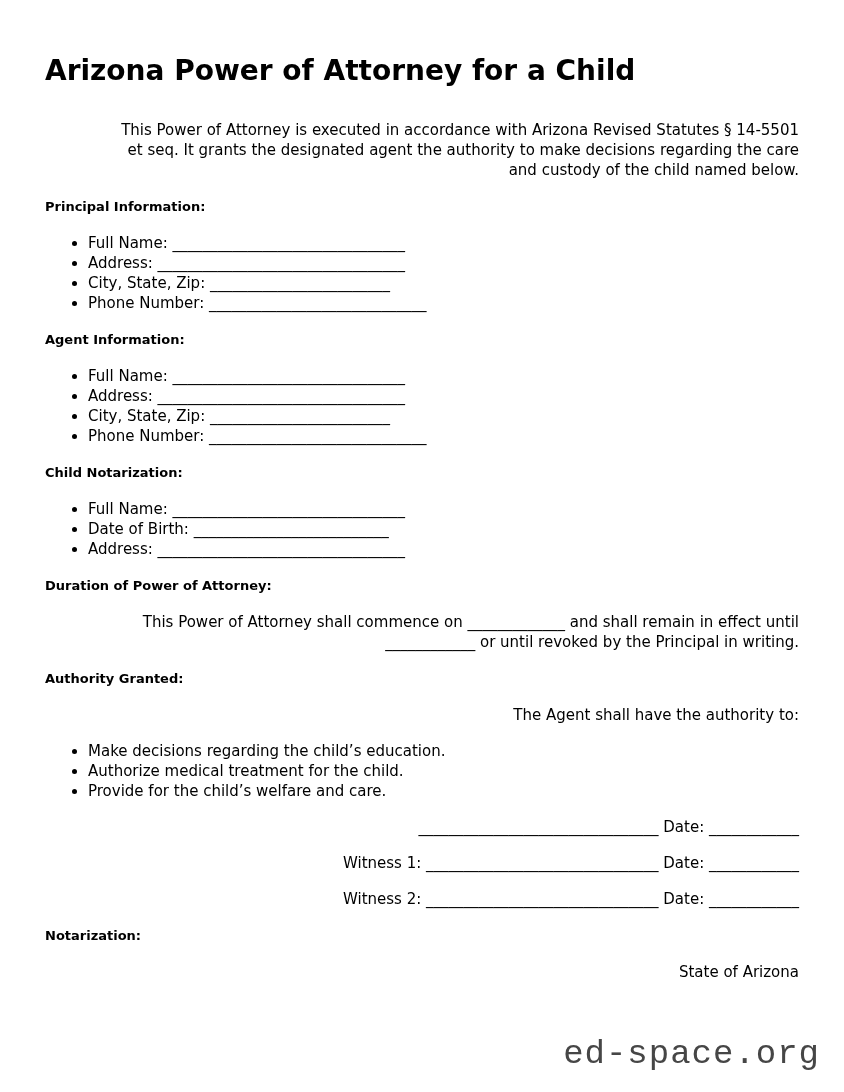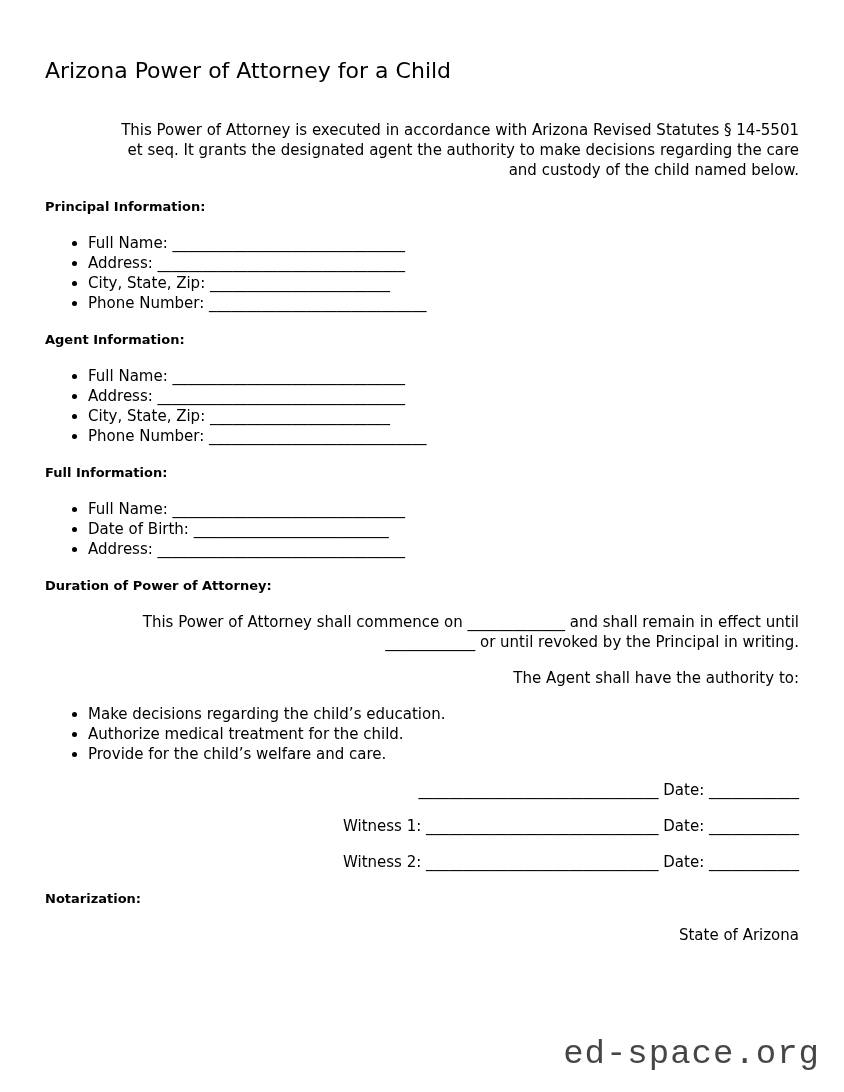--- a/index.html
+++ b/index.html
@@ -10,24 +10,24 @@
     position: relative;
     background: #ffffff;
     color: #000000;
     font-family: "DejaVu Sans", sans-serif;
     font-size: 15px;
     line-height: 20px;
     padding: 52px 45px 0 45px;
     overflow: hidden;
   }
   h1.doc-title {
-    font-size: 22px;
+    font-size: 28px;
     line-height: 38px;
     margin: 0 0 30px 0;
-    font-weight: normal;
+    font-weight: bold;
     color: #000000;
   }
   h2.sec-heading {
     font-size: 13px;
     line-height: 21px;
     margin: 16px 0;
     font-weight: bold;
     color: #000000;
   }
   p.doc-par { margin: 16px 0; text-align: right; }
@@ -69,31 +69,32 @@
   </ul>
 
   <h2 class="sec-heading">Agent Information:</h2>
   <ul class="field-list">
     <li>Full Name: _______________________________</li>
     <li>Address: _________________________________</li>
     <li>City, State, Zip: ________________________</li>
     <li>Phone Number: _____________________________</li>
   </ul>
 
-  <h2 class="sec-heading">Full Information:</h2>
+  <h2 class="sec-heading">Child Notarization:</h2>
   <ul class="field-list">
     <li>Full Name: _______________________________</li>
     <li>Date of Birth: __________________________</li>
     <li>Address: _________________________________</li>
   </ul>
 
   <h2 class="sec-heading">Duration of Power of Attorney:</h2>
   <p class="doc-par multiline">This Power of Attorney shall commence on _____________ and shall remain in effect until
 ____________ or until revoked by the Principal in writing.</p>
 
+  <h2 class="sec-heading">Authority Granted:</h2>
   <p class="doc-par">The Agent shall have the authority to:</p>
   <ul class="field-list">
     <li>Make decisions regarding the child’s education.</li>
     <li>Authorize medical treatment for the child.</li>
     <li>Provide for the child’s welfare and care.</li>
   </ul>
 
   <p class="doc-par">________________________________ Date: ____________</p>
 
   <p class="doc-par">Witness 1: _______________________________ Date: ____________</p>

